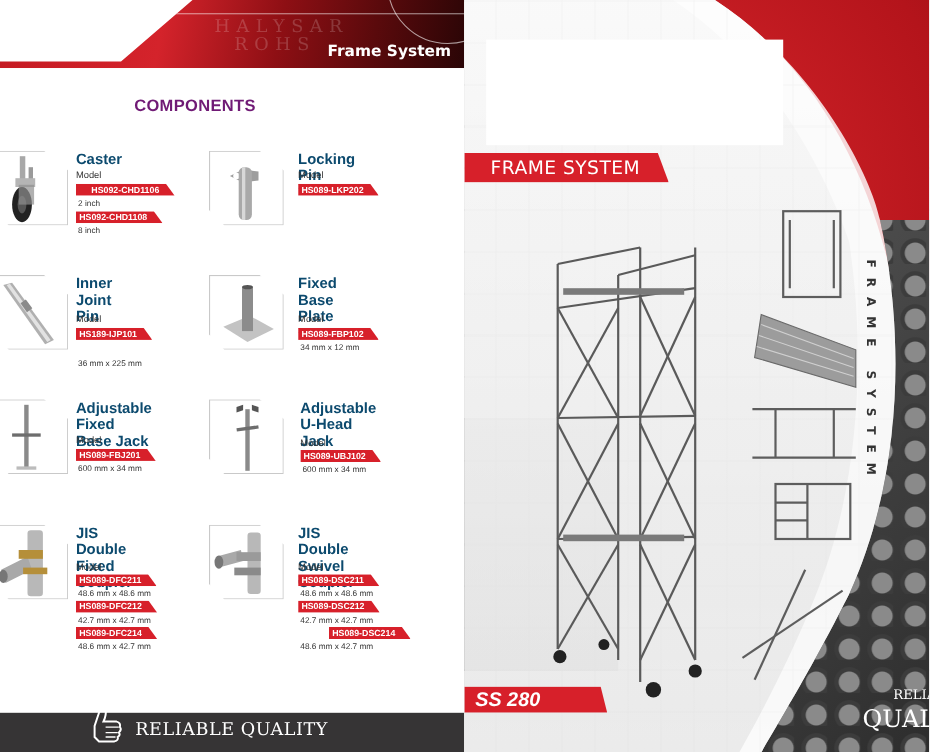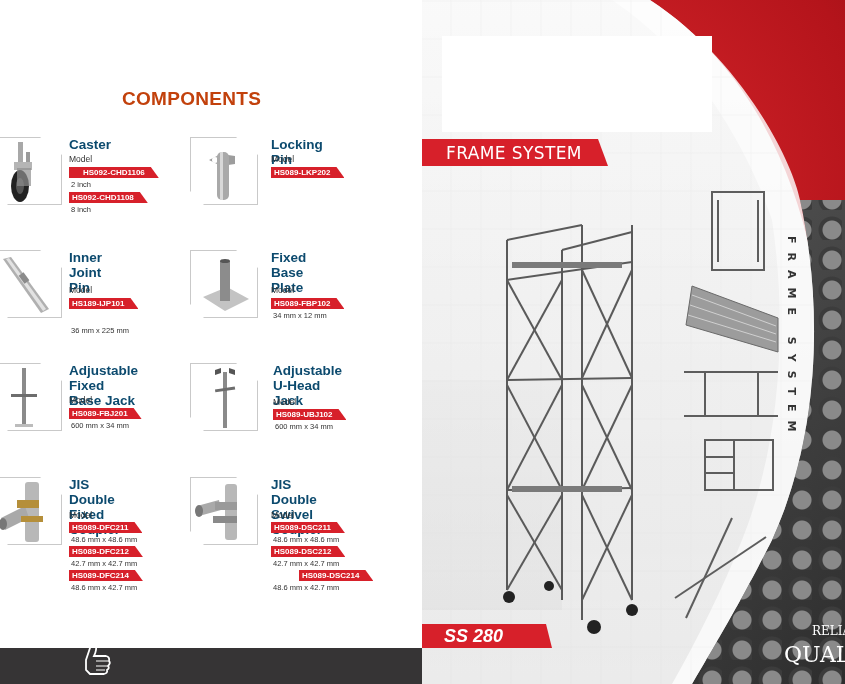--- a/index.html
+++ b/index.html
@@ -11,21 +11,21 @@
   .header-band {
     position: absolute; left: 0; top: 0; width: 422px; height: 62px;
     background: linear-gradient(100deg, #c41a22 0%, #d4232b 35%, #8e0f14 60%, #5a0a0c 80%, #2a0506 100%);
     clip-path: polygon(175px 0, 422px 0, 422px 62px, 0 62px, 0 56px, 110px 56px);
   }
   .header-band .streak1 { position:absolute; left:150px; top:12px; width:272px; height:1px; background:rgba(255,255,255,.55); }
   .header-band .arc { position:absolute; right:-40px; top:-70px; width:110px; height:110px; border:1px solid rgba(255,255,255,.6); border-radius:50%; }
   .header-band .ghost { position:absolute; left:195px; top:16px; color:rgba(255,255,255,.18); font-family:"DejaVu Serif", serif; font-size:16px; letter-spacing:6px; line-height:16px; }
   .header-title { position:absolute; right:12px; top:39px; color:#fff; font-family:"DejaVu Sans", sans-serif; font-size:14px; font-weight:bold; }
 
-  .components-title { position:absolute; left:122px; top:88px; font-size:19px; font-weight:bold; color:#c2410c; letter-spacing:.3px; }
+  .components-title { position:absolute; left:122px; top:88px; font-size:15px; font-weight:bold; color:#701a75; letter-spacing:.3px; }
 
   .item { position:absolute; }
   .thumb {
     position:absolute; width:68px; height:68px; background:#fff;
     border:1px solid #c9c9c9;
     clip-path: polygon(0 0, 46px 0, 68px 18px, 68px 68px, 14px 68px, 0 54px);
   }
   .thumb svg { position:absolute; left:0; top:0; }
   .item-name { position:absolute; font-size:13.5px; font-weight:bold; color:#0c4a6e; line-height:15px; white-space:pre-line; }
   .model-label { position:absolute; font-size:8.5px; color:#333; }
@@ -81,29 +81,37 @@
   .rp-title { position:absolute; left:24px; top:143px; color:#fff; font-family:"DejaVu Sans", sans-serif; font-size:17px; letter-spacing:.4px; }
   .vertical-title {
     position:absolute; left:356px; top:236px; width:20px;
     font-family:"DejaVu Sans", sans-serif; font-weight:bold; font-size:11px; color:#333;
     writing-mode: vertical-rl; letter-spacing:9px;
   }
   .model-badge {
     position:absolute; left:0; top:624px; width:130px; height:24px; background:#d7202a;
     clip-path: polygon(0 0, 124px 0, 130px 24px, 0 24px);
   }
-  .model-text { position:absolute; left:22px; top:626px; color:#fff; font-weight:bold; font-style:italic; font-size:18px; }
+  .model-text { position:absolute; left:10px; top:626px; color:#fff; font-weight:bold; font-style:italic; font-size:18px; }
   .rq-small { position:absolute; left:390px; top:624px; color:#fff; font-family:"DejaVu Serif", serif; font-size:12px; }
   .rq-big { position:absolute; left:362px; top:642px; color:#fff; font-family:"DejaVu Serif", serif; font-size:22px; }
   .scaffold { position:absolute; left:0; top:0; }
 </style>
 </head>
 <body>
 
 <div class="left-page">
+  <div class="header-band">
+    <div class="streak1"></div>
+    <div class="arc"></div>
+    <div class="ghost">
+      <div>HALYSAR</div>
+      <div style="padding-left:18px">ROHS</div>
+    </div>
+  </div>
   <div class="header-title">Frame System</div>
 
   <div class="components-title">COMPONENTS</div>
 
   <div class="item" style="left:0;top:137px;">
     <div class="thumb" style="left:-6px;top:0;">
       <svg width="68" height="68">
         <rect x="23" y="4" width="5" height="22" fill="#a8a8a8"></rect>
         <rect x="31" y="14" width="4" height="14" fill="#9a9a9a"></rect>
         <rect x="19" y="24" width="18" height="8" fill="#b5b5b5"></rect>
@@ -235,20 +243,21 @@
     <div class="spec" style="left:273px;top:82px;">42.7 mm x 42.7 mm</div>
     <div class="badge" style="left:271px;top:93px;margin-left:28px;">HS089-DSC214</div>
     <div class="spec" style="left:273px;top:106px;">48.6 mm x 42.7 mm</div>
   </div>
 
   <div class="footer-band"></div>
   <svg class="thumb-icon" width="34" height="36">
     <path d="M10 8 Q12 2 16 4 Q17 10 14 16 L26 16 Q30 17 29 21 Q31 23 28 26 Q30 28 27 30 Q28 33 24 34 L10 34 L6 30 L6 20 Z" fill="none" stroke="#fff" stroke-width="1.8"></path>
     <path d="M16 21 L28 21 M16 26 L27 26 M16 30 L25 30" stroke="#fff" stroke-width="1.2"></path>
   </svg>
+  <div class="footer-text">RELIABLE QUALITY</div>
 </div>
 
 <div class="right-page">
   <div class="photo-bg"></div>
   <div class="photo-dark"></div>
   <div class="red-corner"></div>
   <div class="pipes-corner"></div>
   <div class="white-sweep"></div>
   <div class="white-sweep-inner"></div>
 

